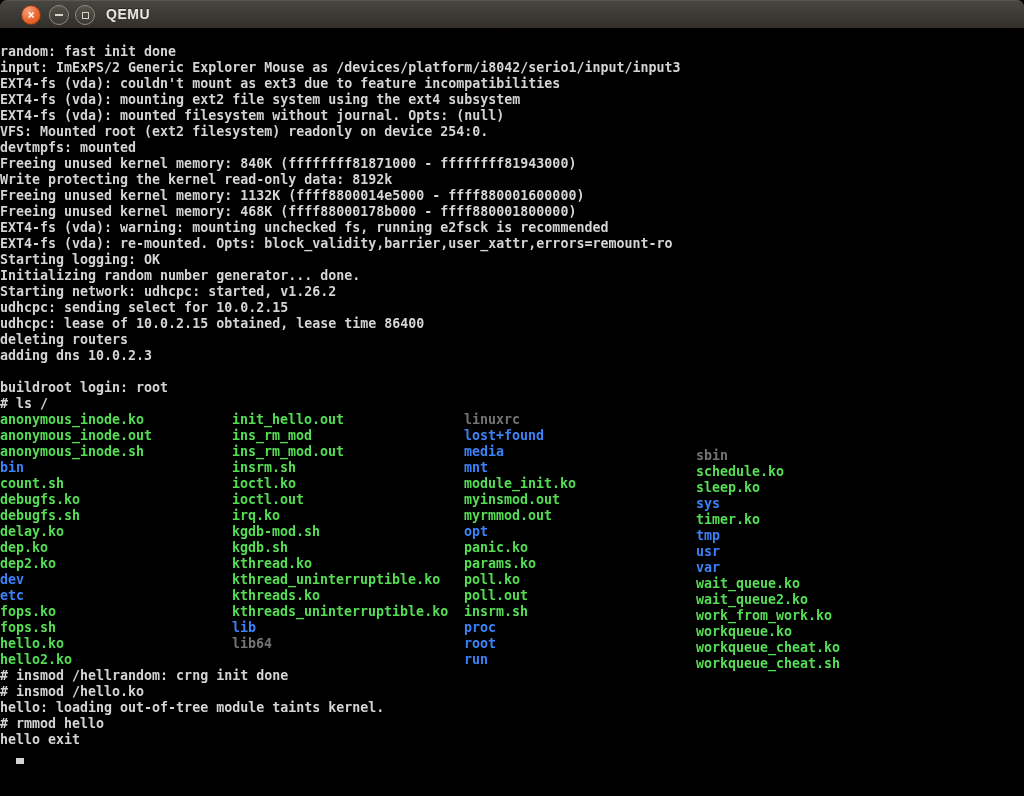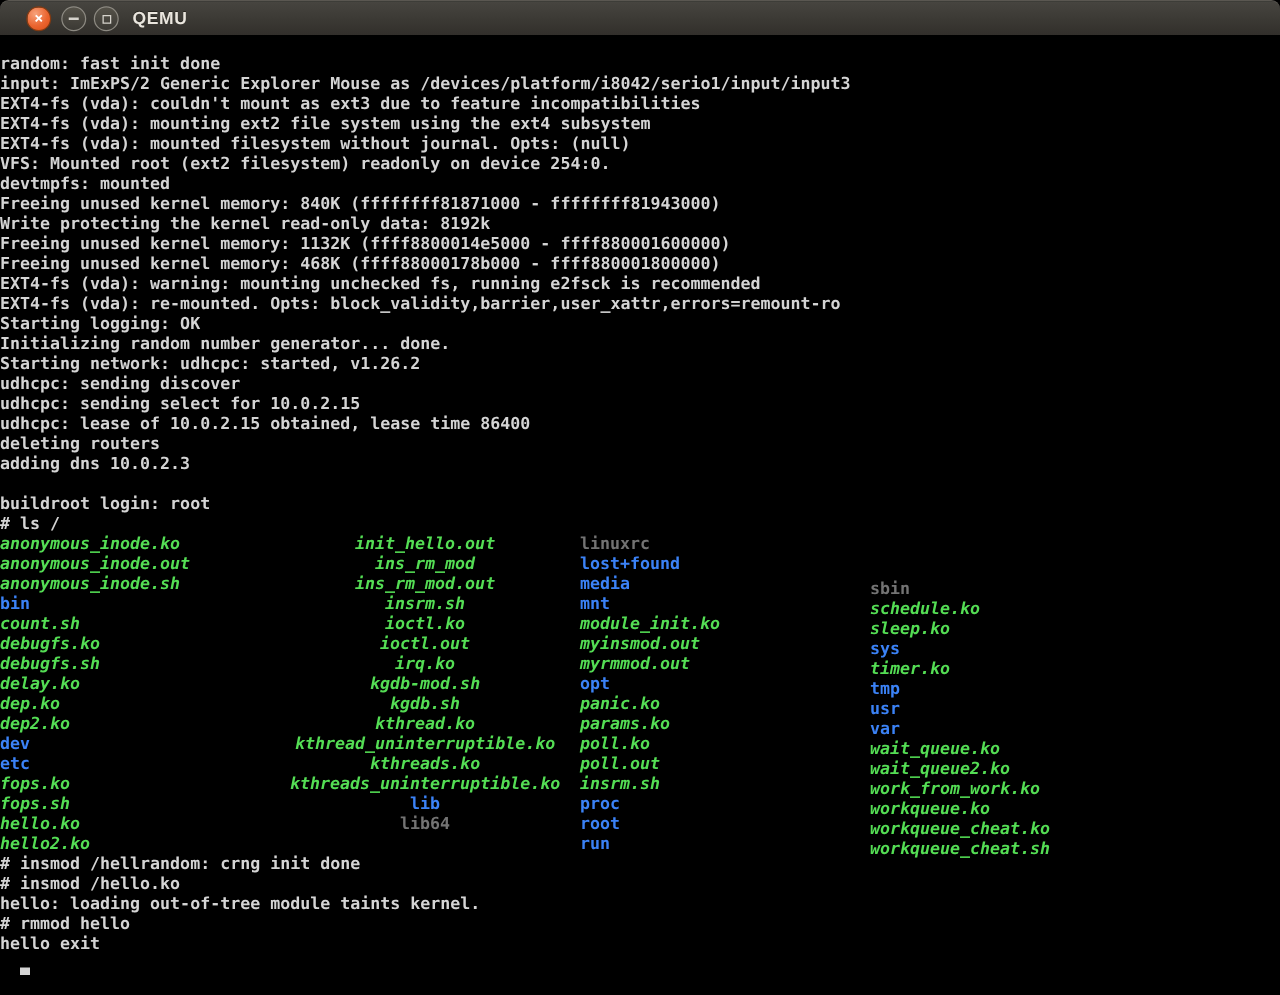--- a/index.html
+++ b/index.html
@@ -35,24 +35,24 @@
   .terminal{
     position:absolute;top:44px;left:0;width:1024px;height:768px;
     background:#000;color:#d4d4d4;
     font:bold 13.3px "DejaVu Sans Mono",monospace;
     line-height:16px;overflow:hidden;
   }
   .line{height:16px;white-space:pre;}
   .lsgrid{position:relative;height:256px;}
   .lscol{position:absolute;top:0;}
   .lscol-0{left:0;}
-  .lscol-1{left:232px;text-align:center;}
+  .lscol-1{left:232px;}
   .lscol-2{left:464px;}
   .lscol-3{left:696px;margin-top:36px;}
-  .g{color:#54dd54;font-style:italic;}
+  .g{color:#54dd54;}
   .b{color:#3b82f6;}
   .c{color:#737373;}
   .prompt-line{position:relative;}
   .cursor{position:absolute;left:16px;top:10px;width:8px;height:6px;background:#d4d4d4;}
 </style>
 </head>
 <body>
 
 <div class="window">
 
@@ -80,21 +80,20 @@
         <div class="line">devtmpfs: mounted</div>
         <div class="line">Freeing unused kernel memory: 840K (ffffffff81871000 - ffffffff81943000)</div>
         <div class="line">Write protecting the kernel read-only data: 8192k</div>
         <div class="line">Freeing unused kernel memory: 1132K (ffff8800014e5000 - ffff880001600000)</div>
         <div class="line">Freeing unused kernel memory: 468K (ffff88000178b000 - ffff880001800000)</div>
         <div class="line">EXT4-fs (vda): warning: mounting unchecked fs, running e2fsck is recommended</div>
         <div class="line">EXT4-fs (vda): re-mounted. Opts: block_validity,barrier,user_xattr,errors=remount-ro</div>
         <div class="line">Starting logging: OK</div>
         <div class="line">Initializing random number generator... done.</div>
         <div class="line">Starting network: udhcpc: started, v1.26.2</div>
-        <div class="line">udhcpc: sending discover</div>
         <div class="line">udhcpc: sending select for 10.0.2.15</div>
         <div class="line">udhcpc: lease of 10.0.2.15 obtained, lease time 86400</div>
         <div class="line">deleting routers</div>
         <div class="line">adding dns 10.0.2.3</div>
         <div class="line"></div>
         <div class="line">buildroot login: root</div>
         <div class="line"># ls /</div>
       </div>
     <div class="lsgrid" id="lsgrid">
       <div class="lscol lscol-0">

